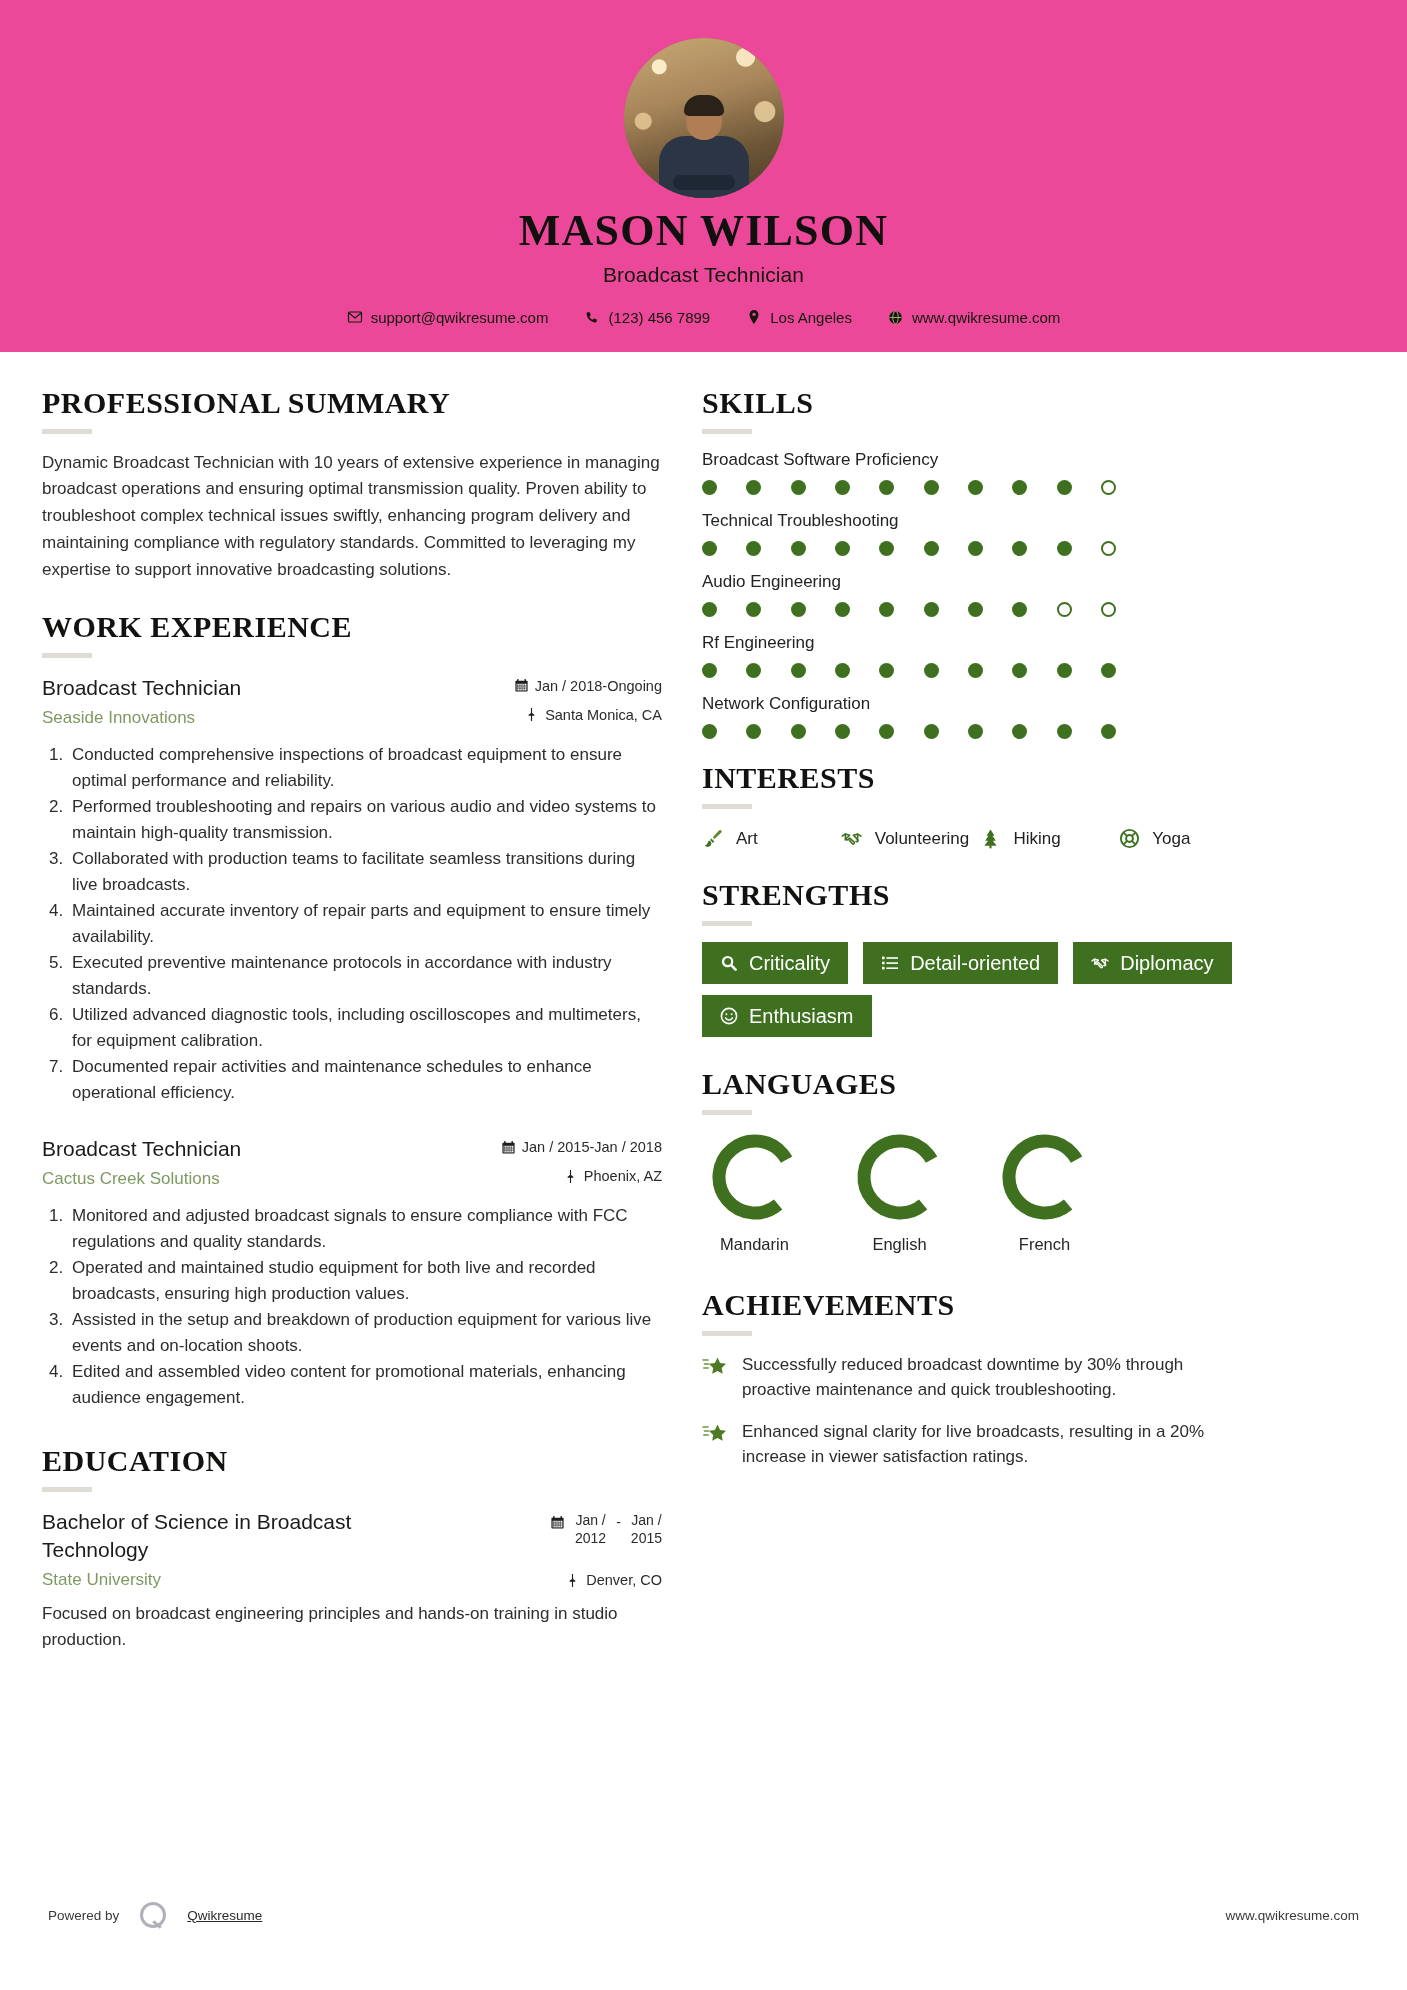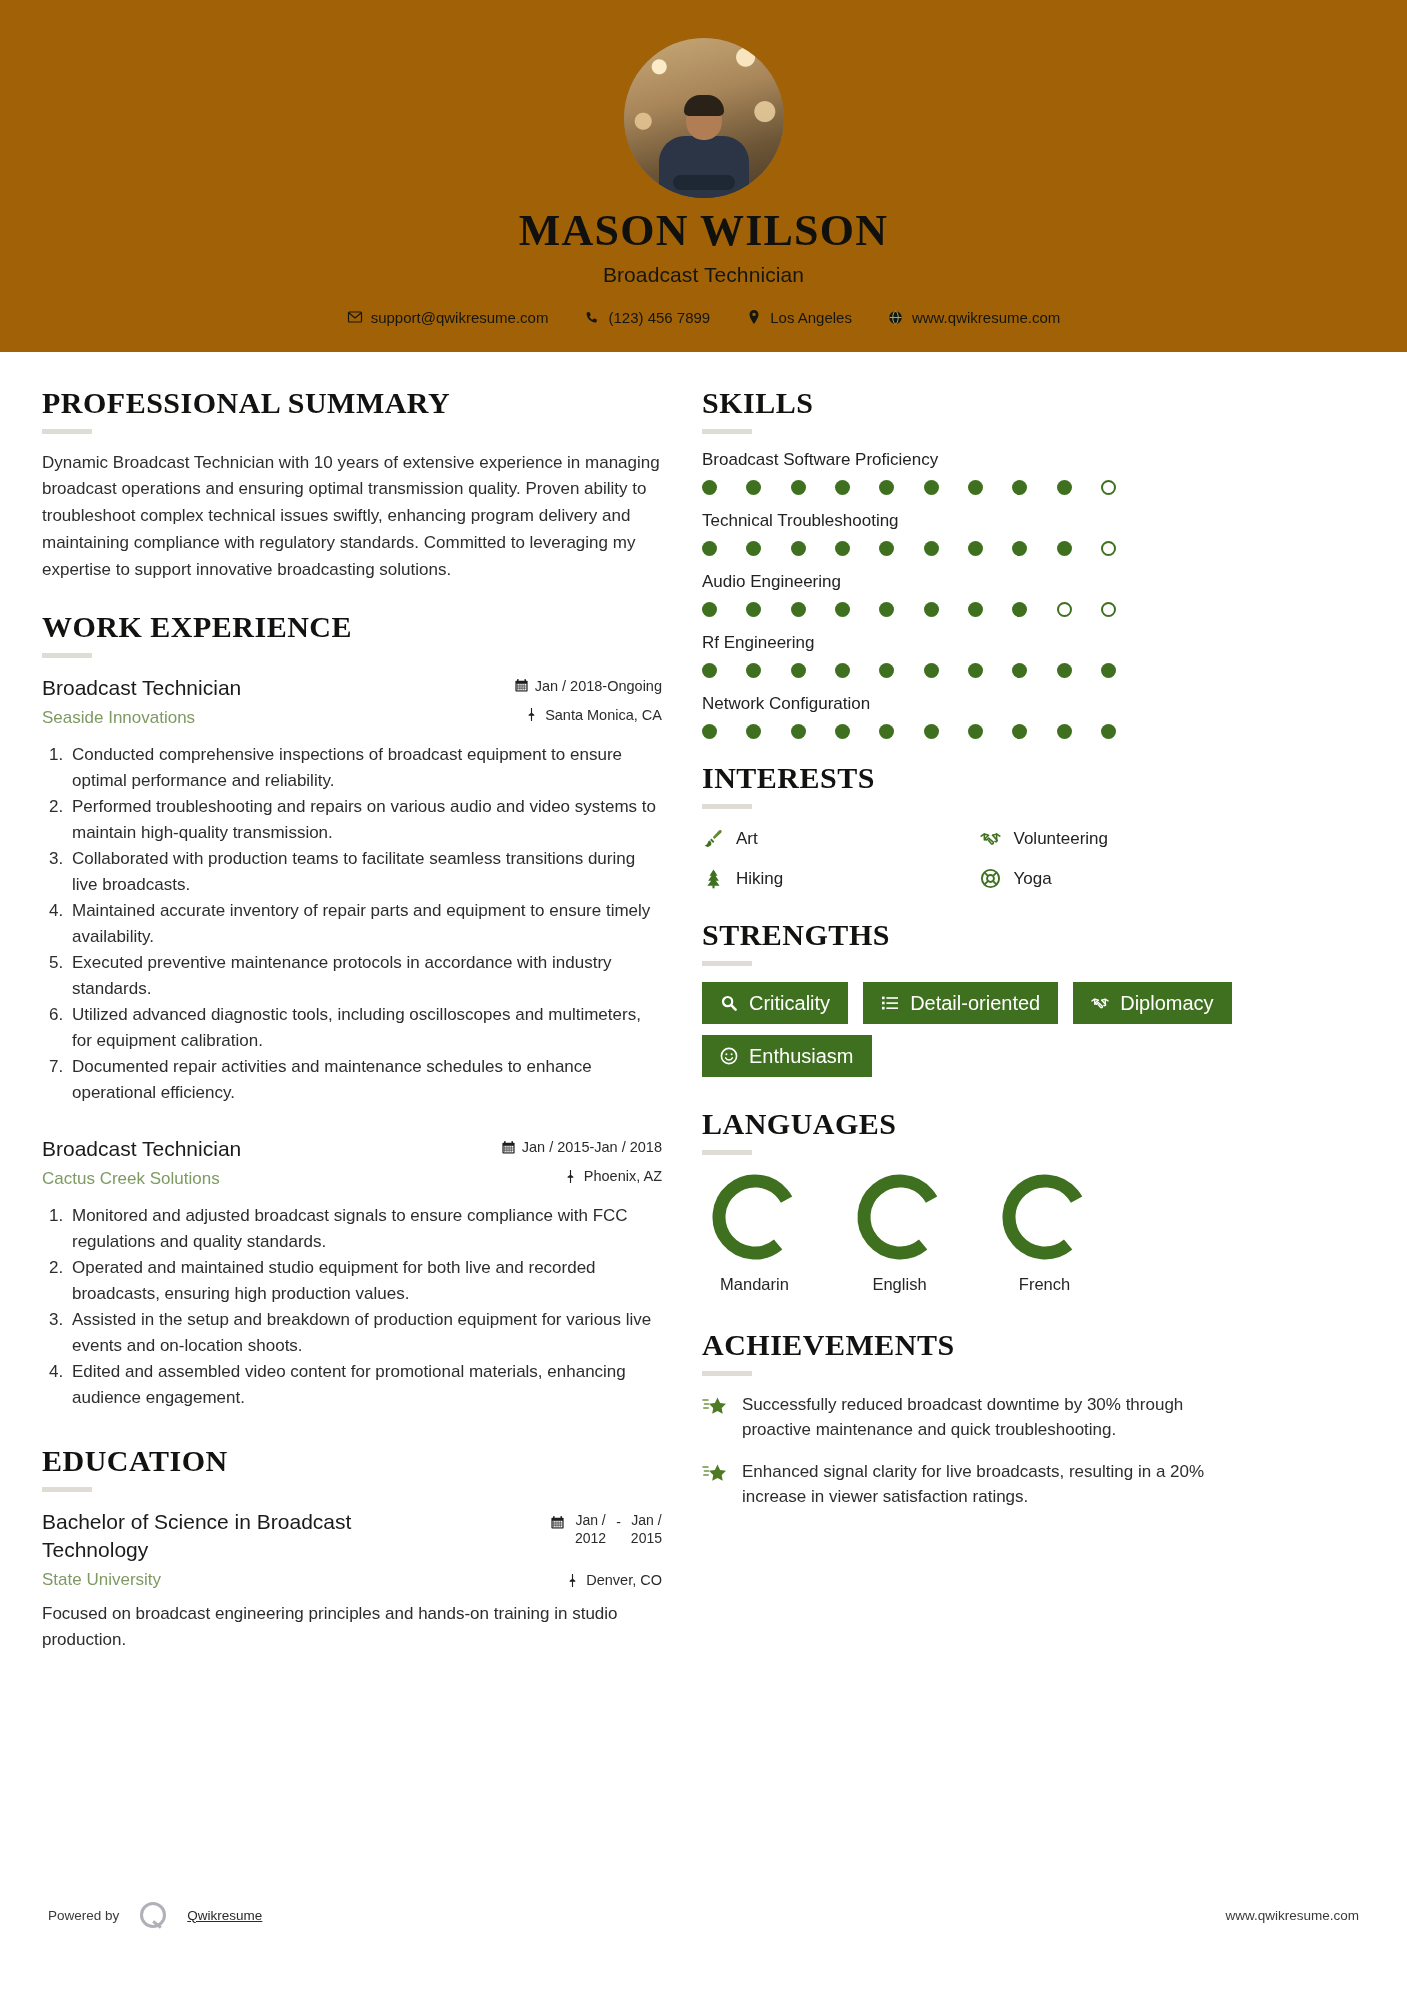--- a/index.html
+++ b/index.html
@@ -11,21 +11,21 @@
   .page {
     position: relative;
     width: 1407px;
     min-height: 1990px;
     background: #ffffff;
     overflow: hidden;
   }
 
   
   .header {
-    background: #a16207;
+    background: #ec4899;
     padding: 38px 0 26px 0;
     text-align: center;
   }
   .avatar-wrap {
     width: 160px;
     height: 160px;
     margin: 0 auto 8px auto;
     border-radius: 50%;
     overflow: hidden;
     position: relative;
@@ -222,21 +222,21 @@
     width: 15px; height: 15px;
     border-radius: 50%;
     flex: none;
   }
   .dot.on { background: #3f7020; }
   .dot.off { background: transparent; border: 2px solid #3f7020; }
 
   
   .interests-grid {
     display: grid;
-    grid-template-columns: 1fr 1fr;
+    grid-template-columns: 1fr 1fr 1fr 1fr;
     row-gap: 18px;
     column-gap: 10px;
     margin-top: 19px;
   }
   .interest {
     display: flex;
     align-items: center;
     gap: 12px;
     font-size: 17px;
     color: #222;

